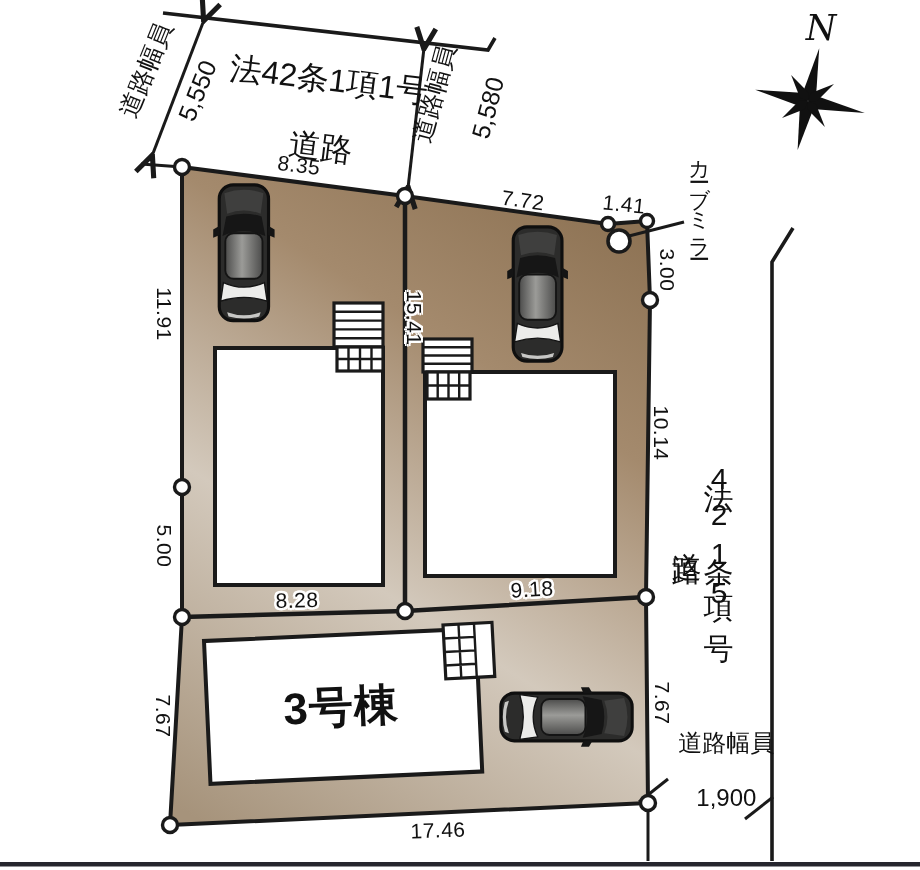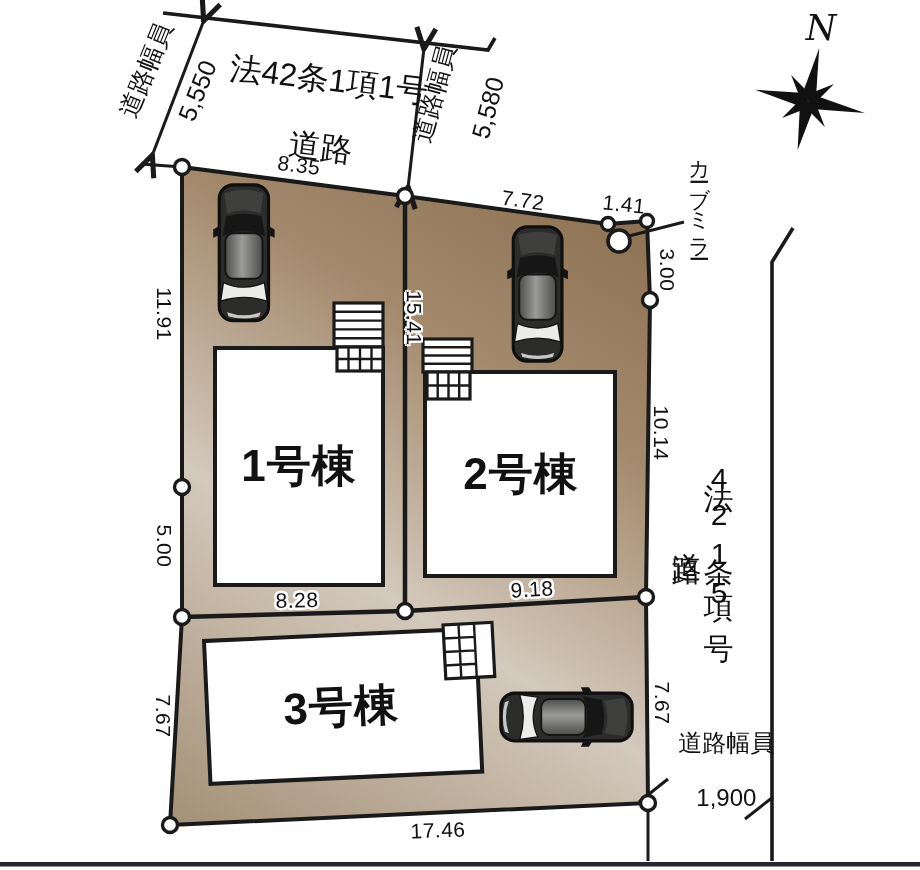--- a/index.html
+++ b/index.html
@@ -149,22 +149,20 @@
 
   <div class="lbl vtext" style="left:698px;top:197px;transform:translate(-50%,-50%);font-size:21.5px;letter-spacing:1px;"><span>カーブミラー</span></div>
 
   <div class="lbl ctr" style="left:713px;top:770px;transform:translate(-50%,-50%);font-size:24px;text-align:center;line-height:1.15;">
     <span>道路幅員</span><br>
     <span>1,900</span>
   </div>
 
   <div class="lbl north ctr" style="left:821px;top:28px;transform:translate(-50%,-50%);"><span>N</span></div>
 
-  <div class="lbl bldg ctr" style="left:299px;top:466px;transform:translate(-50%,-50%);"><span>1号棟</span></div>
-  <div class="lbl bldg ctr" style="left:521px;top:474px;transform:translate(-50%,-50%);"><span>2号棟</span></div>
   <div class="lbl bldg ctr" style="left:341px;top:707px;transform:translate(-50%,-50%) rotate(-2.6deg);"><span>3号棟</span></div>
 
   <div class="lbl dim ctr" style="left:299px;top:165px;transform:translate(-50%,-50%) rotate(7.4deg);"><span>8.35</span></div>
 
   <div class="lbl dim ctr" style="left:523px;top:200px;transform:translate(-50%,-50%) rotate(7.9deg);"><span>7.72</span></div>
 
   <div class="lbl dim ctr" style="left:624px;top:204px;transform:translate(-50%,-50%) rotate(6deg);"><span>1.41</span></div>
 
   <div class="lbl dim ctr" style="left:667px;top:270px;transform:translate(-50%,-50%) rotate(90deg);"><span>3.00</span></div>
 

